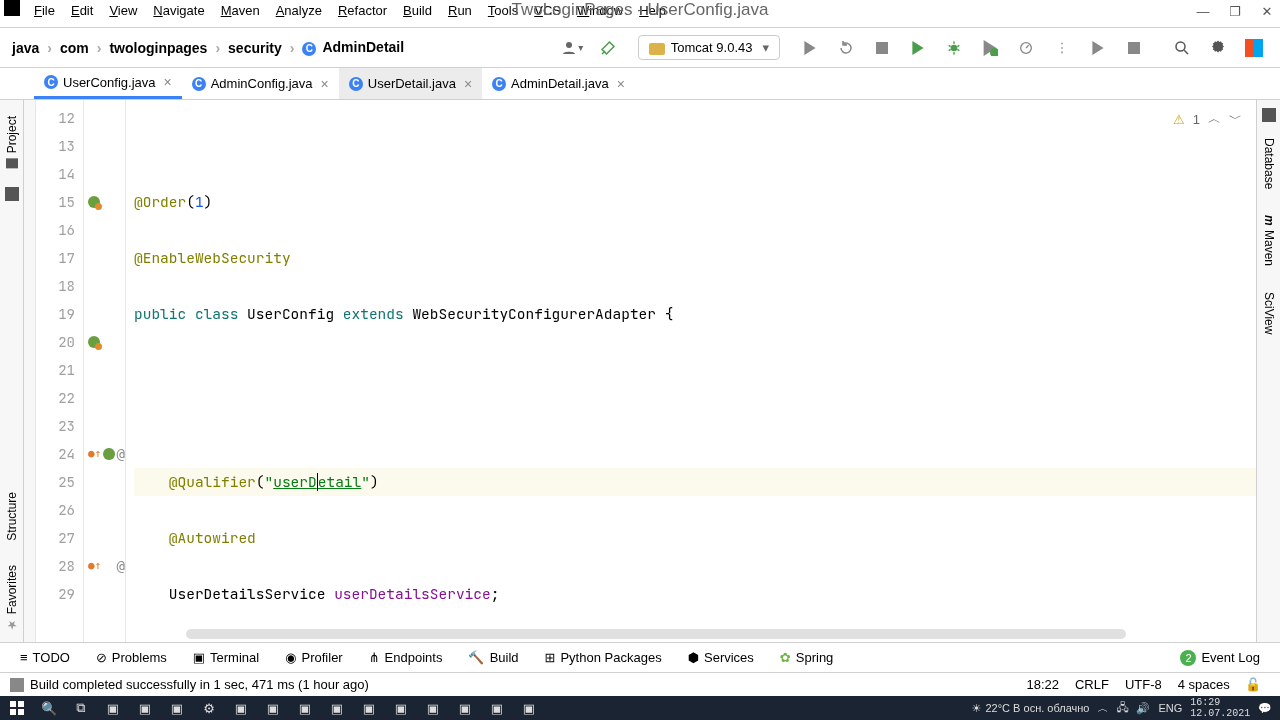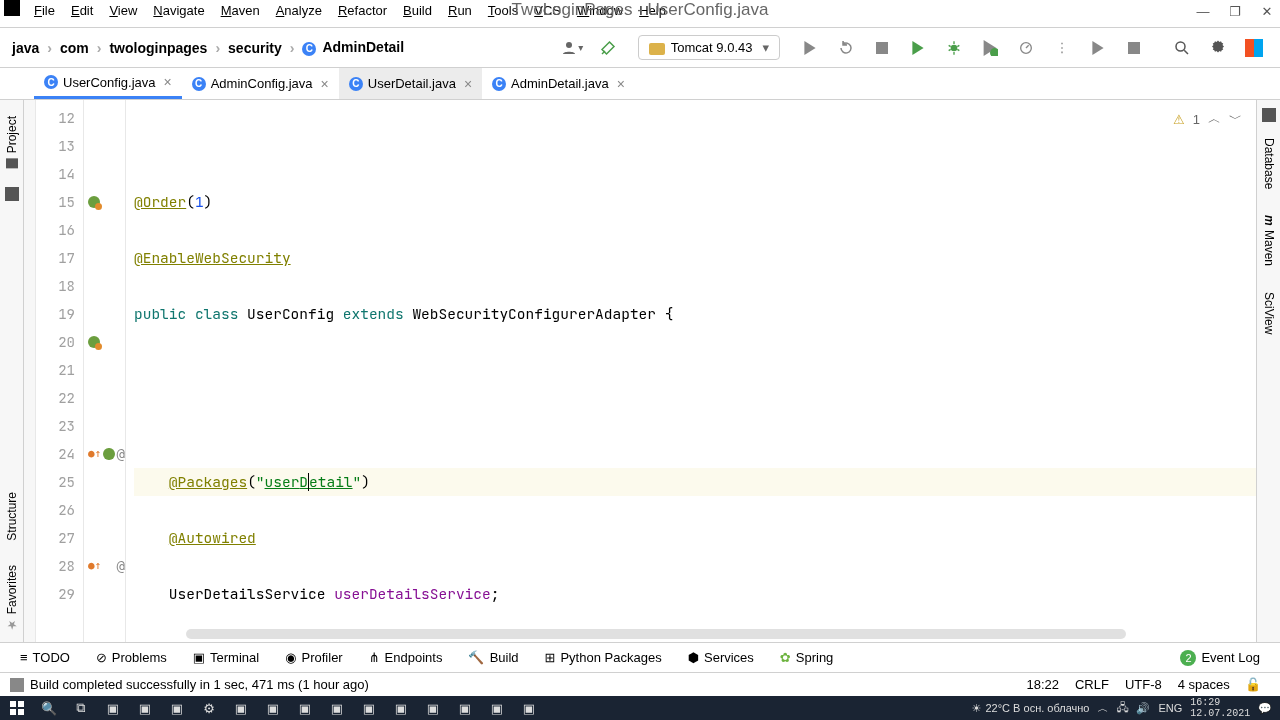--- a/index.html
+++ b/index.html
@@ -36,21 +36,21 @@
 .gutter { width: 48px; background: #fff; text-align: right; border-right: 1px solid #e8e8e8; font-family: "JetBrains Mono", Consolas, monospace; font-size: 14px; color:#a0a0a0; line-height:28px; padding-top:4px;}
 .gutter div{padding-right:8px; height:28px;}
 .gutter-icons{width:42px; border-right:1px solid #e8e8e8; font-family: Consolas, monospace; line-height:28px; padding-top:4px;}
 .gutter-icons div{height:28px; display:flex; align-items:center; justify-content:flex-start; padding-left:4px; gap:2px;}
 .g-circle{width:12px;height:12px;border-radius:50%;background:#6b9e3e;position:relative;}
 .g-circle.orange::after{content:'';position:absolute;right:-2px;bottom:-2px;width:7px;height:7px;background:#e28b2c;border-radius:50%;}
 .g-arrow{color:#e07a2c;font-size:11px;}
 .g-at{color:#888;font-size:14px;font-family:Consolas,monospace;}
 .code { flex:1; font-family: "JetBrains Mono", Consolas, monospace; font-size: 14.5px; line-height:28px; padding-top:4px; padding-left:8px; white-space:pre; overflow:hidden;}
 .code .line{height:28px;}
-.c-anno{color:#808000;text-decoration:underline;}
+.c-anno{color:#808000;}
 .c-kw{color:#0f766e;}
 .c-num{color:#1750eb;}
 .c-str{color:#067d17;}
 .c-str-u{color:#067d17; text-decoration:underline;}
 .c-id{color:#871094;}
 .c-type{color:#000;}
 .line.hl{background:#fcfaed;}
 .caret{display:inline-block;width:1px;height:18px;background:#000;vertical-align:middle;margin-bottom:3px;}
 .inspections{position:absolute; top:10px; right:14px; display:flex; align-items:center; gap:8px; color:#666;}
 .warn-tri{color:#c9a227;}
@@ -294,21 +294,21 @@
         </div>
       <div></div>
     </div>
     <div class="code">
 <div class="line"></div>
 <div class="line"><span class="c-anno">@Order</span>(<span class="c-num">1</span>)</div>
 <div class="line"><span class="c-anno">@EnableWebSecurity</span></div>
 <div class="line"><span class="c-kw">public</span> <span class="c-kw">class</span> <span class="c-type">UserConfig</span> <span class="c-kw">extends</span> <span class="c-type">WebSecurityConfigurerAdapter</span> {</div>
 <div class="line"></div>
 <div class="line"></div>
-<div class="line hl">    <span class="c-anno">@Packages</span>(<span class="c-str">"</span><span class="c-str-u">user</span><span class="c-str-u">D</span><span class="caret"></span><span class="c-str-u">etail</span><span class="c-str">"</span>)</div>
+<div class="line hl">    <span class="c-anno">@Qualifier</span>(<span class="c-str">"</span><span class="c-str-u">user</span><span class="c-str-u">D</span><span class="caret"></span><span class="c-str-u">etail</span><span class="c-str">"</span>)</div>
 <div class="line">    <span class="c-anno">@Autowired</span></div>
 <div class="line">    <span class="c-type">UserDetailsService</span> <span class="c-id">userDetailsService</span>;</div>
 <div class="line"></div>
 
 
 
 
 
 
 

